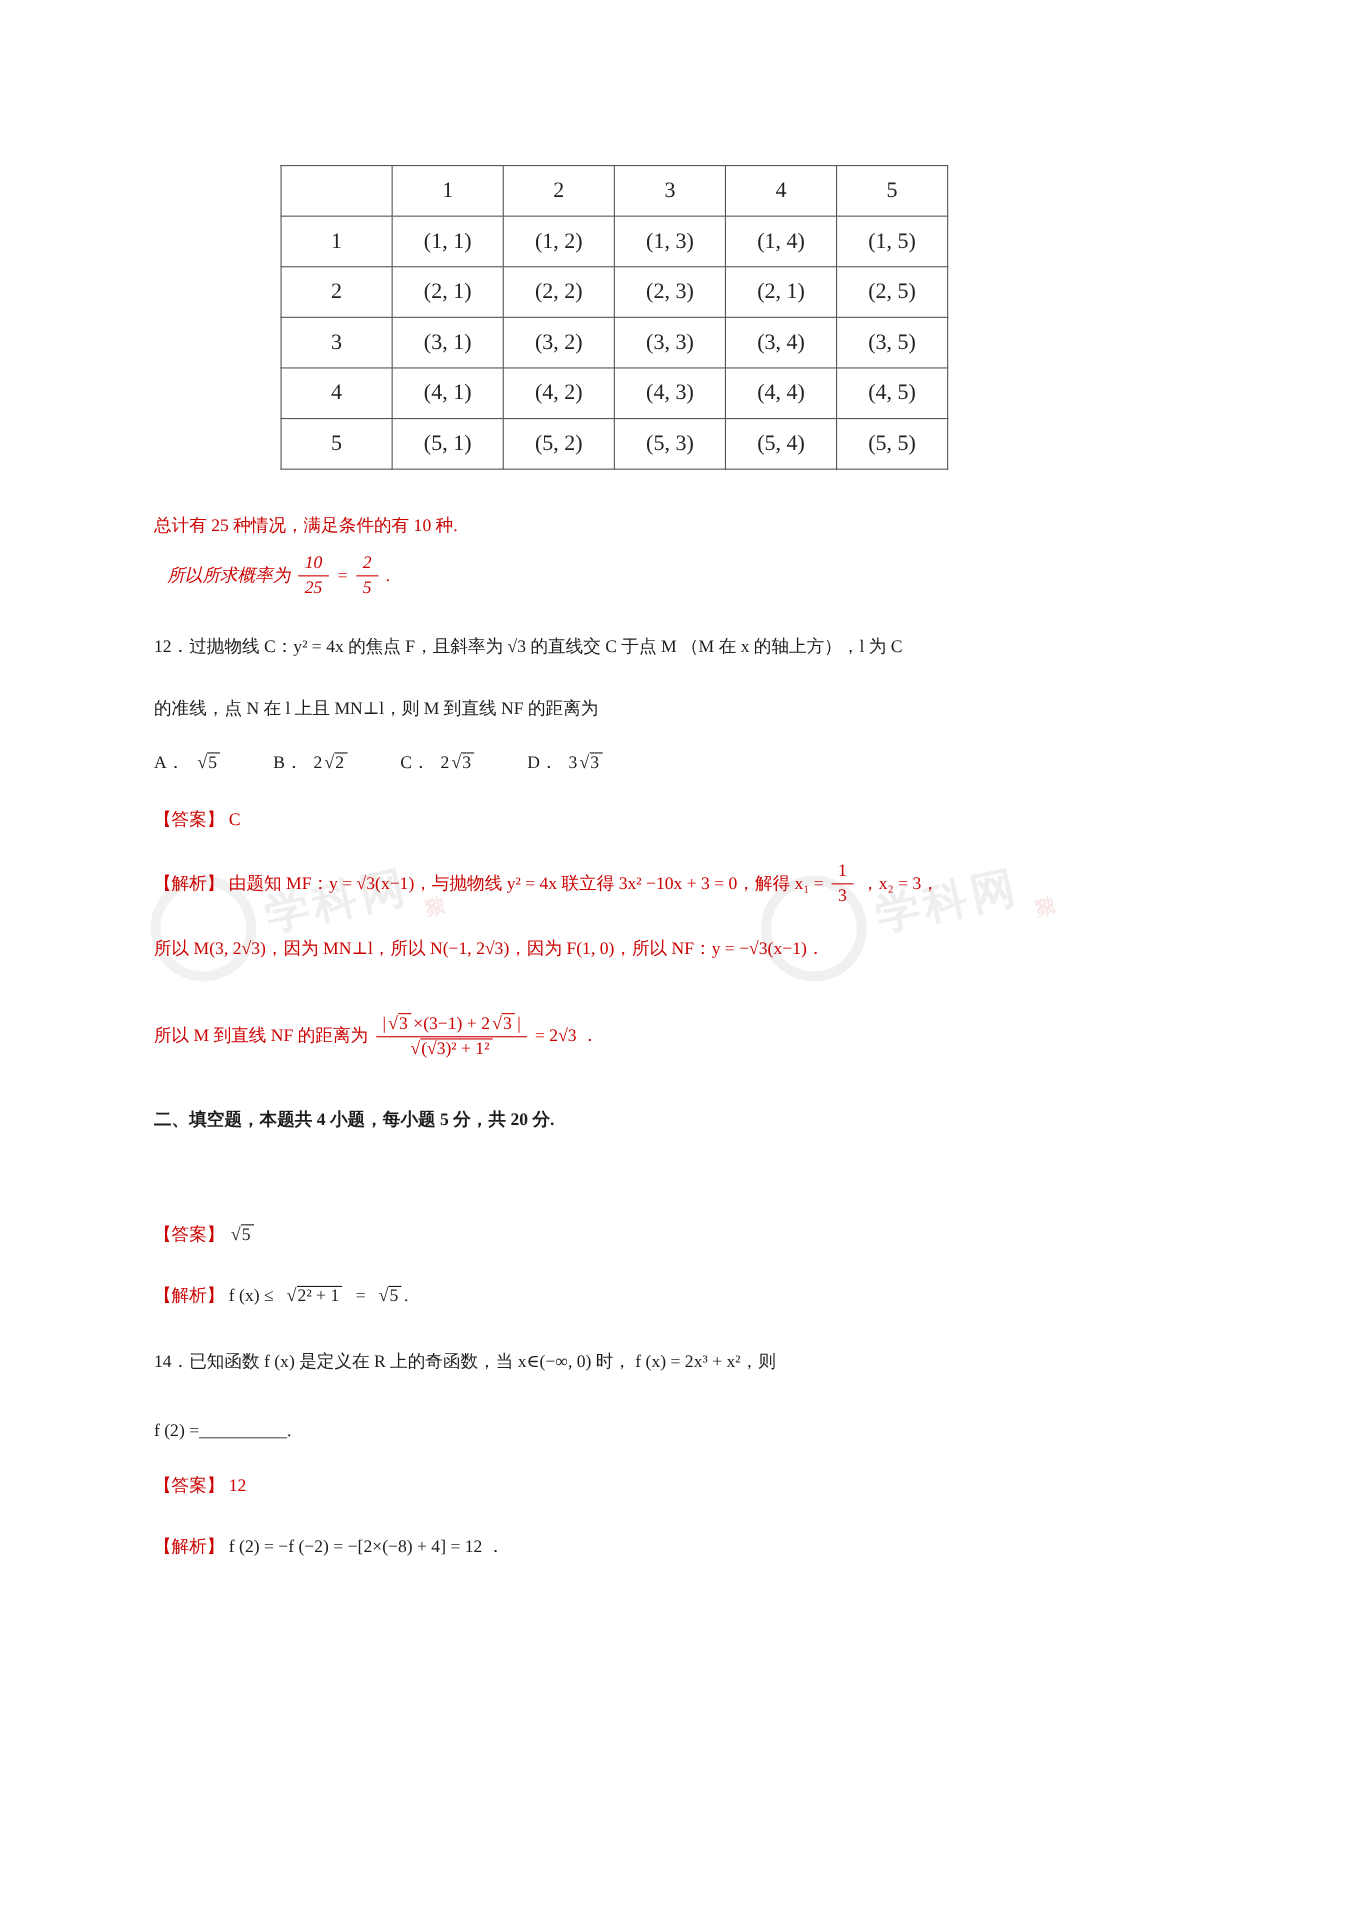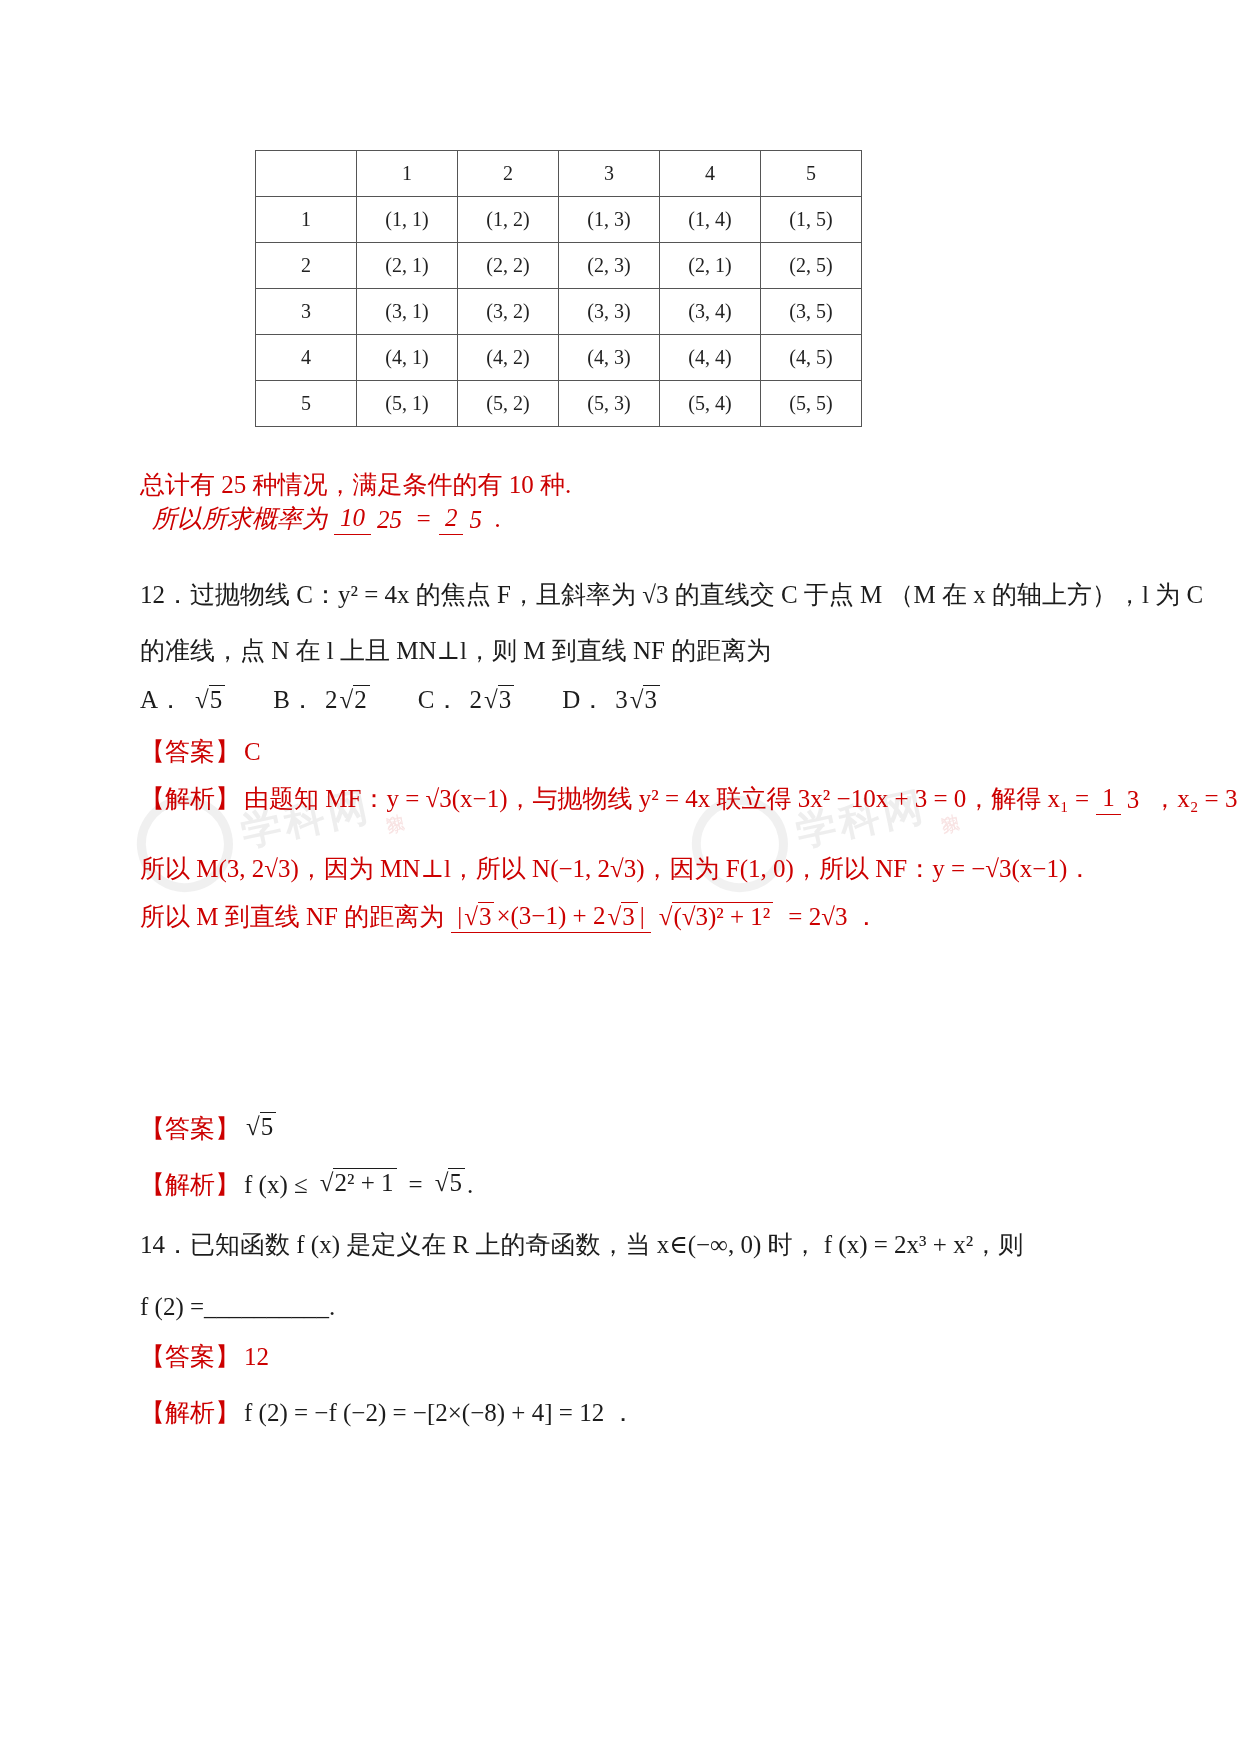--- a/index.html
+++ b/index.html
@@ -3,37 +3,37 @@
 <meta charset="utf-8">
 <style>
   html,body { margin:0; padding:0; }
   body {
     width:1240px; height:1754px; background:#ffffff; position:relative;
     font-family:"Liberation Serif","DejaVu Serif",serif;
     color:#1c1c1c; overflow:hidden;
   }
   .abs { position:absolute; }
   .line {
-    position:absolute; font-size:25px; display:flex; align-items:flex-start;
+    position:absolute; font-size:16px; display:flex; align-items:center;
     white-space:nowrap; line-height:1.35;
   }
   .red { color:#cc0000; }
   .bold { font-weight:bold; }
   .label { font-weight:normal; margin-right:4px; }
   
   table.pairs {
     position:absolute; border-collapse:collapse; table-layout:fixed;
     font-size:20px; color:#222;
   }
   table.pairs th, table.pairs td {
     border:1px solid #555; width:100px; height:45px;
     text-align:center; vertical-align:middle; font-weight:normal; padding:0;
   }
   
-  .frac { display:inline-flex; flex-direction:row; align-items:center;
+  .frac { display:inline-flex; flex-direction:column; align-items:center;
           vertical-align:middle; margin:0 7px; line-height:1.25; }
   .frac .num { padding:0 6px 1px 6px; border-bottom:1.6px solid currentColor;
                display:inline-flex; align-items:flex-end; }
   .frac .den { padding:1px 6px 0 6px; display:inline-flex; align-items:flex-start; }
   
   .sqrt { display:inline-flex; align-items:flex-start; margin:0 2px; }
   .sqrt .sym { line-height:1.15; transform:translateY(1px); }
   .sqrt .rad { border-top:1.6px solid currentColor; padding:0 3px 0 1px; line-height:1.15; }
   .opt { margin-right:46px; display:inline-flex; align-items:center; }
   .gap { display:inline-block; width:10px; }
@@ -219,20 +219,23 @@
       <span class="den">
         <span class="sqrt">
           <span class="sym">√</span>
           <span class="rad">(√3)² + 1²</span>
         </span>
       </span>
     </span>
     <span>= 2√3 ．</span>
   </div>
 
+  <div class="line bold" style="left:140px; top:1008px;">
+    <span>二、填空题，本题共 4 小题，每小题 5 分，共 20 分.</span>
+  </div>
 
   <div class="line" style="left:140px; top:1112px;">
     <span class="label red">【答案】</span>
     <span class="sqrt">
       <span class="sym">√</span>
       <span class="rad">5</span>
     </span>
   </div>
   <div class="line" style="left:140px; top:1168px;">
     <span class="label red">【解析】</span>

